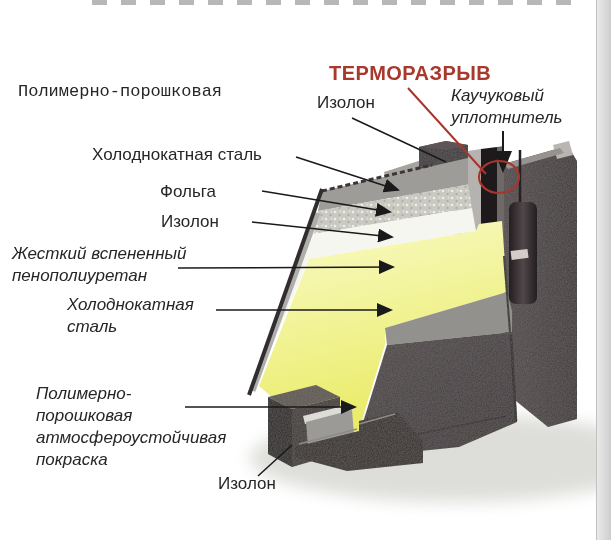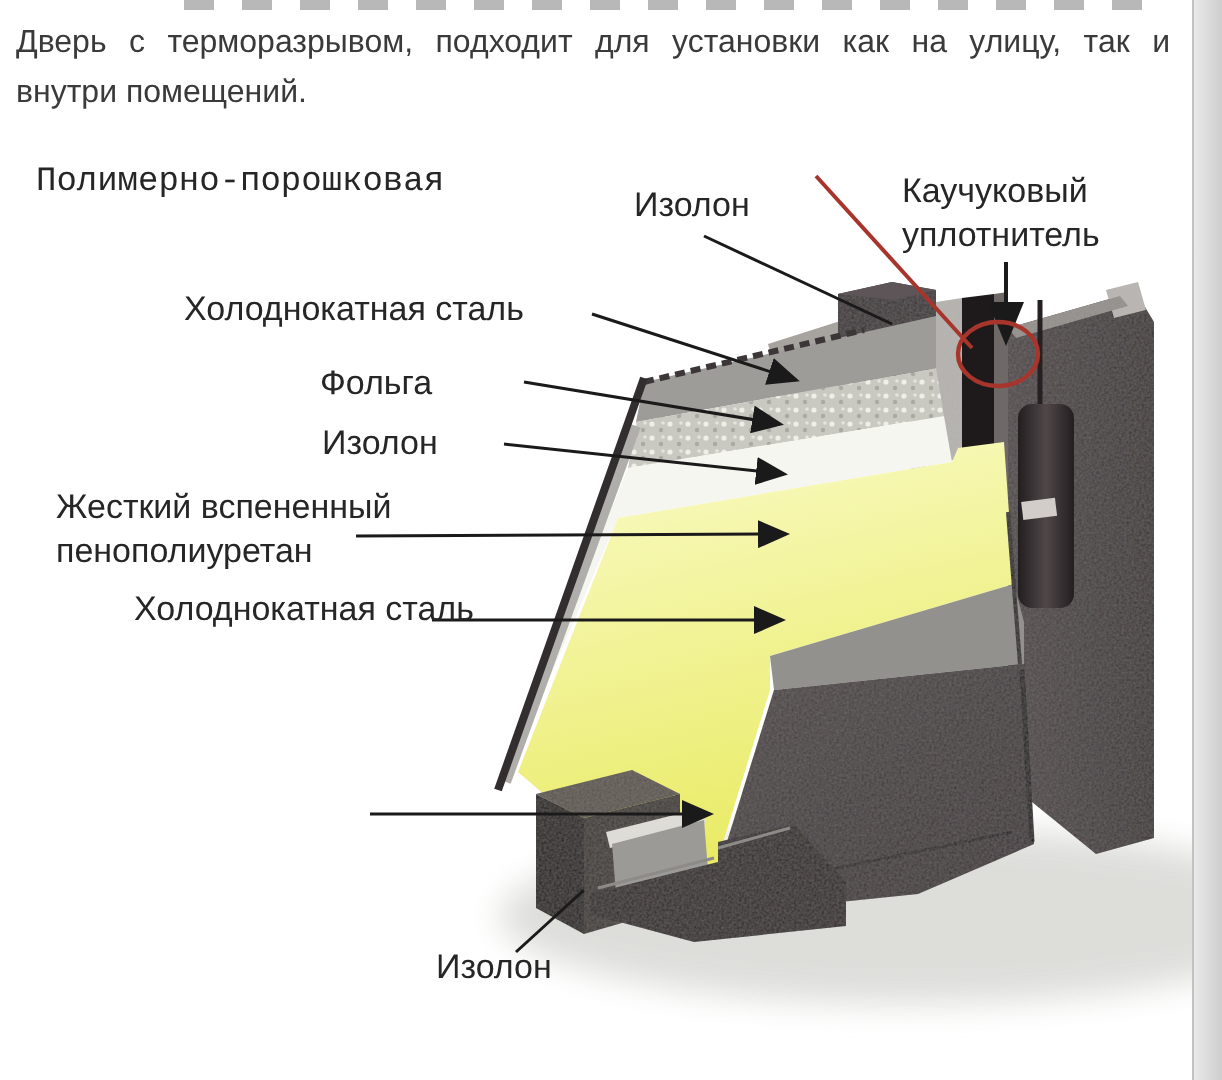--- a/index.html
+++ b/index.html
@@ -8,51 +8,47 @@
   .abs{position:absolute;}
   
   #top-sliver{left:92px;top:0;width:492px;height:5px;opacity:.55;
     background:repeating-linear-gradient(90deg,#7d7d7d 0 15px,rgba(125,125,125,0) 15px 29px);}
   
   #intro{left:8px;top:9px;width:577px;color:#3a3a3a;font-size:16px;line-height:25px;}
   #intro .l1{text-align:justify;text-align-last:justify;}
   #intro .l2{text-align:left;}
   
   .lbl{color:#262626;font-size:17px;line-height:22px;white-space:nowrap;}
-  .lbl.wrap{white-space:normal;}
+  .lbl.wrap{white-space:normal;font-style:italic;}
   #lbl-title{left:329px;top:62px;color:#a8392c;font-weight:bold;font-size:20px;letter-spacing:.5px;}
   #lbl-polymer-top{left:18px;top:81px;font-family:Liberation Mono, monospace;}
   #lbl-izolon-top{left:317px;top:92px;}
   #lbl-rubber{left:451px;top:85px;width:135px;}
   #lbl-steel-top{left:92px;top:144px;}
   #lbl-foil{left:160px;top:181px;text-align:right;}
   #lbl-izolon-mid{left:161px;top:211px;}
-  #lbl-foam{left:28px;top:243px;width:218px;}
+  #lbl-foam{left:12px;top:243px;width:218px;}
   #lbl-steel-bottom{left:67px;top:294px;width:170px;}
   #lbl-polymer-bottom{left:36px;top:383px;width:190px;}
   #lbl-izolon-bottom{left:218px;top:473px;}
   
   #edge-strip{left:596px;top:0;width:15px;height:540px;
     background:linear-gradient(to right,#e9e9e9,#cccccc);border-left:1px solid #c2c2c2;}
   
   #watermark{left:497px;top:497px;width:112px;height:42px;}
   #watermark text{font-family:"Liberation Sans",sans-serif;font-weight:bold;}
   svg{display:block;}
 </style>
 </head>
 <body>
 
 <div id="stage">
 
   <div class="abs" id="top-sliver"></div>
 
-  <div class="abs" id="intro">
-    <div class="l1">Дверь с терморазрывом, подходит для установки как на улицу, так и</div>
-    <div class="l2">внутри помещений.</div>
-  </div>
 
   <svg class="abs" style="left:0;top:0" width="611" height="540" viewBox="0 0 611 540">
     <defs>
       <linearGradient id="gFrame" x1="0" y1="0" x2="1" y2="0">
         <stop offset="0" stop-color="#4d4547"></stop>
           <stop offset="1" stop-color="#383133"></stop>
       </linearGradient>
       <linearGradient id="gSlab" x1="0" y1="0" x2="1" y2="1">
         <stop offset="0" stop-color="#4b4345"></stop>
           <stop offset="1" stop-color="#362f31"></stop>
@@ -158,25 +154,27 @@
       <line x1="503" y1="131" x2="503" y2="152" stroke="#1a1a1a" stroke-width="2"></line>
       <polygon points="494,151 512,151 503,173" fill="#1a1a1a"></polygon>
     </g>
 
     <g stroke="#a8352c" fill="none">
       <line x1="408" y1="88" x2="486" y2="174" stroke-width="2"></line>
       <ellipse cx="499" cy="177" rx="20" ry="16" stroke-width="2.2"></ellipse>
     </g>
   </svg>
 
+  <div class="abs lbl" id="lbl-title">ТЕРМОРАЗРЫВ</div>
   <div class="abs lbl" id="lbl-polymer-top">Полимерно-порошковая</div>
   <div class="abs lbl" id="lbl-izolon-top">Изолон</div>
   <div class="abs lbl wrap" id="lbl-rubber">Каучуковый уплотнитель</div>
   <div class="abs lbl" id="lbl-steel-top">Холоднокатная сталь</div>
   <div class="abs lbl" id="lbl-foil">Фольга</div>
   <div class="abs lbl" id="lbl-izolon-mid">Изолон</div>
   <div class="abs lbl wrap" id="lbl-foam">Жесткий вспененный пенополиуретан</div>
   <div class="abs lbl wrap" id="lbl-steel-bottom">Холоднокатная сталь</div>
+  <div class="abs lbl wrap" id="lbl-polymer-bottom">Полимерно-порошковая атмосфероустойчивая покраска</div>
   <div class="abs lbl" id="lbl-izolon-bottom">Изолон</div>
 
 
   <div class="abs" id="edge-strip"></div>
 </div>
 
 </body></html>

